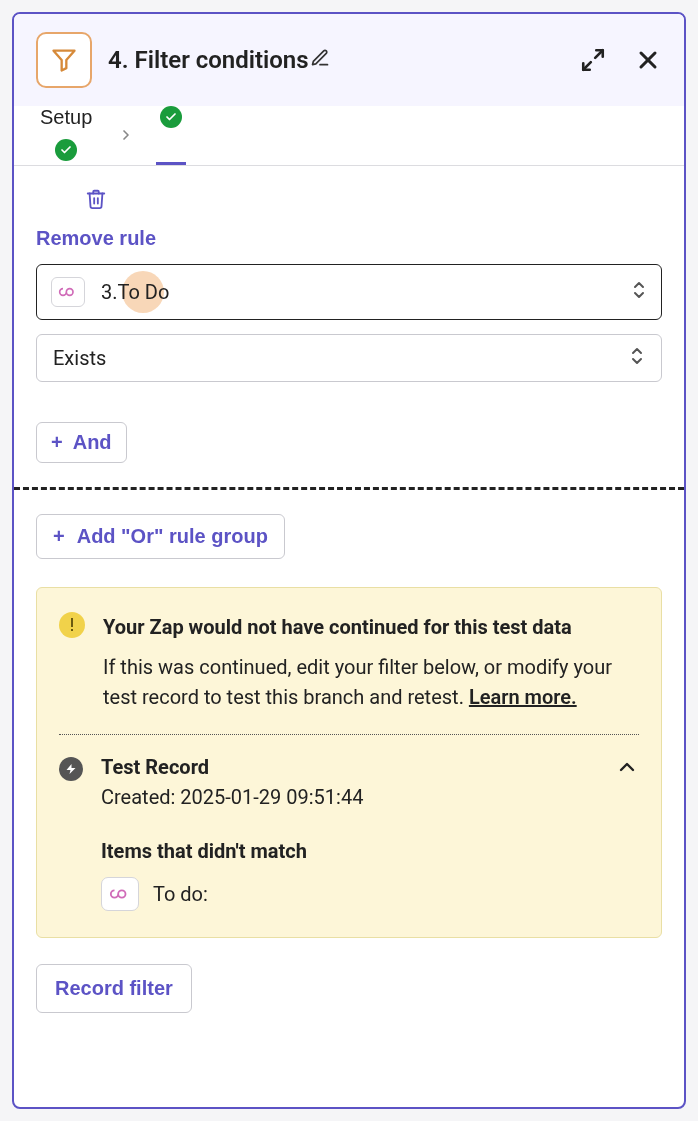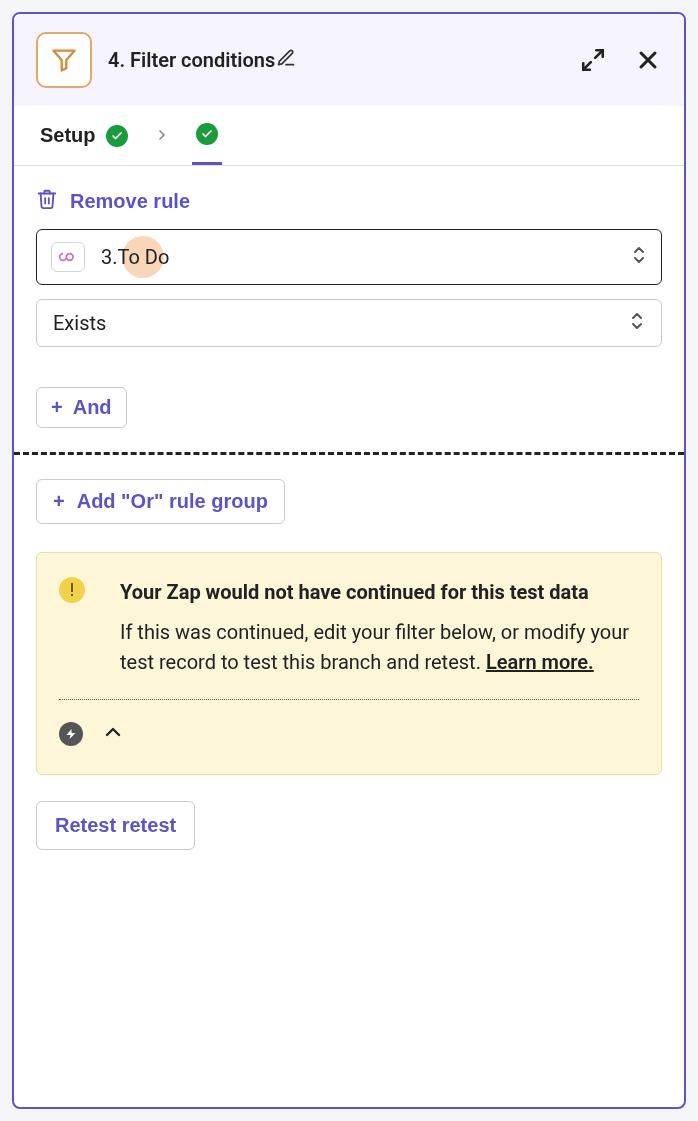--- a/index.html
+++ b/index.html
@@ -35,21 +35,21 @@
     background: #fff;
     display: flex;
     align-items: center;
     justify-content: center;
   }
   .title-row {
     display: flex;
     align-items: center;
     gap: 1px;
     flex: 1;
-    font-size: 20px;
+    font-size: 24px;
     font-weight: 600;
     color: #222;
   }
   .title-row .pencil { color: #333; }
   .header-actions {
     display: flex;
     align-items: center;
     gap: 28px;
   }
   .icon-btn {
@@ -69,27 +69,28 @@
     padding: 0 22px;
     height: 60px;
     border-bottom: 1px solid #dcdce0;
     background: #fff;
   }
   .tab {
     display: flex;
     align-items: center;
     gap: 10px;
     font-size: 20px;
-    font-weight: 700;
+    font-weight: 400;
     color: #222;
     background: none;
     border: none;
     height: 100%;
     padding: 0 4px;
     cursor: pointer;
+    flex-direction: column;
   }
   .tab.active {
     color: #5c53c5;
     border-bottom: 3px solid #5c53c5;
   }
   .check-circle {
     width: 22px; height: 22px; border-radius: 50%;
     background: #1a9c3c;
     display: inline-flex; align-items: center; justify-content: center;
   }
@@ -113,20 +114,21 @@
   .remove-rule {
     display: flex;
     align-items: center;
     gap: 12px;
     background: none;
     border: none;
     color: #5c53c5;
     font-size: 20px;
     font-weight: 600;
     cursor: pointer;
+    flex-direction: column;
   }
   .field-select {
     border: 1.5px solid #222;
     border-radius: 6px;
     height: 56px;
     display: flex;
     align-items: center;
     padding: 0 14px;
     gap: 16px;
     margin-bottom: 14px;
@@ -212,21 +214,21 @@
     margin-bottom: 28px;
   }
   .alert {
     background:#fdf6d8;
     border:1px solid #e9dfa4;
     border-radius:6px;
     padding: 24px 22px 26px 22px;
   }
   .alert-top {
     display:flex;
-    gap:35px;
+    gap:18px;
   }
   .warn-dot{
     width:26px;height:26px;border-radius:50%;
     background:#f1d24a;
     display:flex;align-items:center;justify-content:center;
     flex-shrink:0;
   }
   .alert-title{
     font-size:20px;
     font-weight:700;
@@ -427,24 +429,40 @@
       </div>
 
       <hr class="dotted-sep">
 
       <div class="test-record-row">
         <span class="record-icon">
           <svg width="12" height="12" viewBox="0 0 24 24" fill="#fff">
               <polygon points="13 2 3 14 11 14 9 22 21 10 13 10 13 2"></polygon>
             </svg>
         </span>
+        <div class="test-record-body">
+          <div class="test-record-title">Test Record</div>
+          <div class="test-record-sub">
+            <span>Created: </span><span>2025-01-29 09:51:44</span>
+          </div>
+
+          <div class="no-match-label">Items that didn't match</div>
+          <div class="no-match-item">
+            <span class="chip">
+              <svg width="22" height="12" viewBox="0 0 24 12" fill="none" stroke="currentColor" stroke-width="2">
+                  <path d="M6 2a4 4 0 100 8 4 4 0 004-4 4 4 0 014-4 4 4 0 110 8 4 4 0 01-4-4"></path>
+                </svg>
+            </span>
+            <span class="no-match-text">To do:</span>
+          </div>
+        </div>
         <span class="chev-up">
           <svg width="24" height="24" viewBox="0 0 24 24" fill="none" stroke="currentColor" stroke-width="2.4" stroke-linecap="round" stroke-linejoin="round">
               <polyline points="18 15 12 9 6 15"></polyline>
             </svg>
         </span>
       </div>
     </div>
 
-    <button class="retest-btn">Retest retest</button>
+    <button class="retest-btn">Record filter</button>
 
   </div>
 </div>
 
 </body></html>

